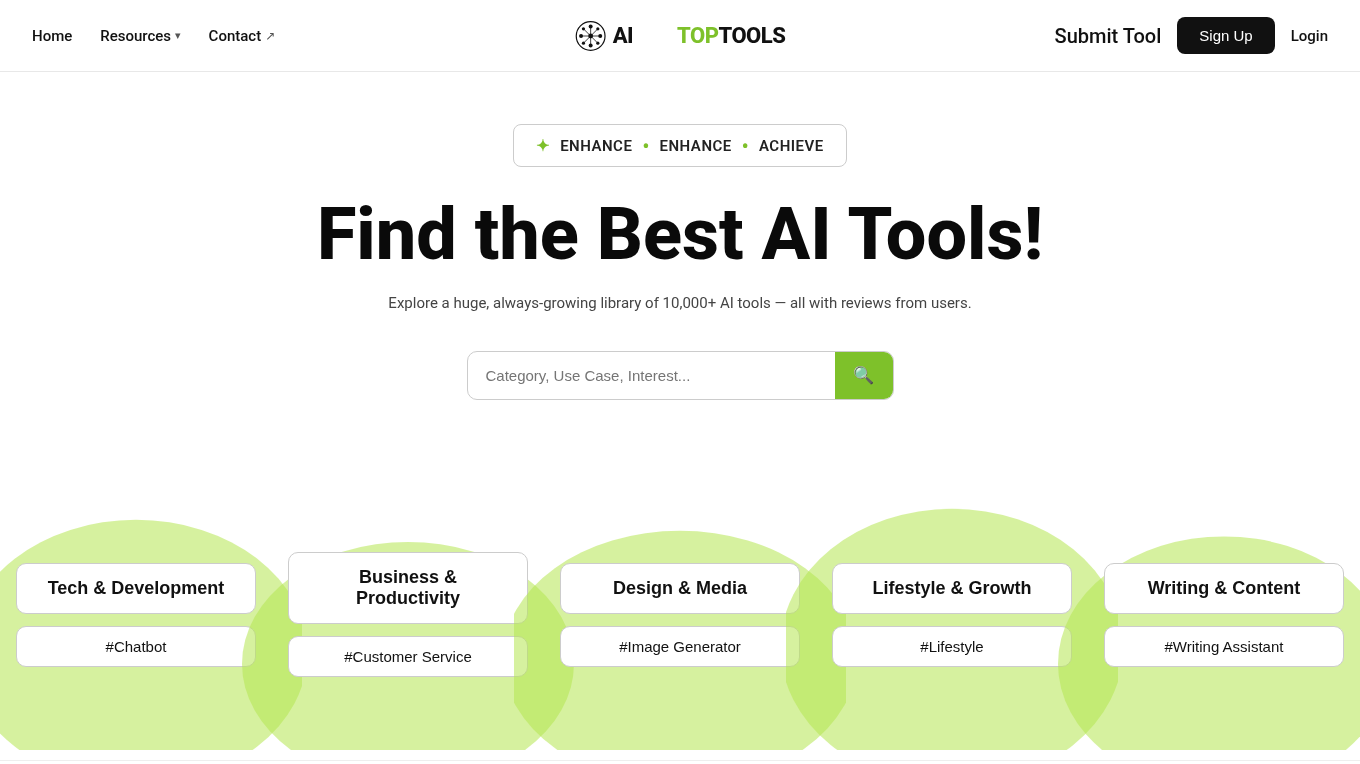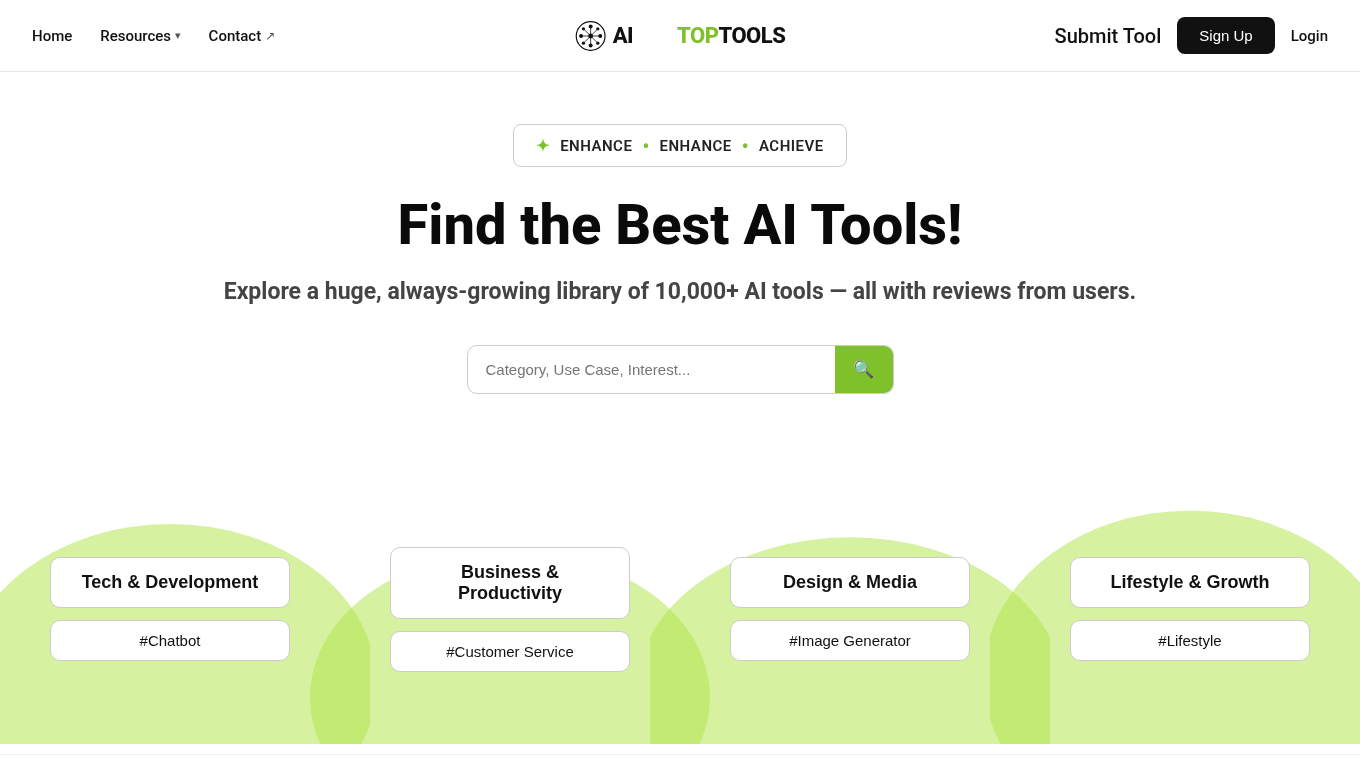--- a/index.html
+++ b/index.html
@@ -137,34 +137,34 @@
       font-size: 16px;
     }
 
     .enhance-badge .dot {
       color: #7ec12a;
       font-size: 18px;
       font-weight: 900;
     }
 
     .hero-title {
-      font-size: 56px;
+      font-size: 72px;
       font-weight: 800;
       line-height: 1.1;
       text-align: center;
       margin-bottom: 18px;
       color: #0a0a0a;
     }
 
     .hero-subtitle {
-      font-size: 23px;
+      font-size: 15px;
       color: #444;
       text-align: center;
       margin-bottom: 36px;
-      font-weight: 700;
+      font-weight: 400;
       line-height: 1.5;
     }
 
     
     .search-container {
       display: flex;
       align-items: center;
       width: 427px;
       border: 1.5px solid #ccc;
       border-radius: 10px;
@@ -380,20 +380,27 @@
     </div>
 
     <div class="blob-col">
       <svg class="blob-bg" viewBox="0 0 300 270" preserveAspectRatio="none" xmlns="http://www.w3.org/2000/svg">
         <ellipse cx="150" cy="160" rx="155" ry="125" class="blob-green"></ellipse>
       </svg>
       <button class="category-btn">Lifestyle &amp; Growth</button>
       <button class="hashtag-btn">#Lifestyle</button>
     </div>
 
+    <div class="blob-col">
+      <svg class="blob-bg" viewBox="0 0 300 270" preserveAspectRatio="none" xmlns="http://www.w3.org/2000/svg">
+        <ellipse cx="150" cy="175" rx="150" ry="115" class="blob-green"></ellipse>
+      </svg>
+      <button class="category-btn">Writing &amp; Content</button>
+      <button class="hashtag-btn">#Writing Assistant</button>
+    </div>
 
   </div>
 </section>
 
 <div class="bottom-filter-row">
   
   
 </div>
 
 </body></html>

